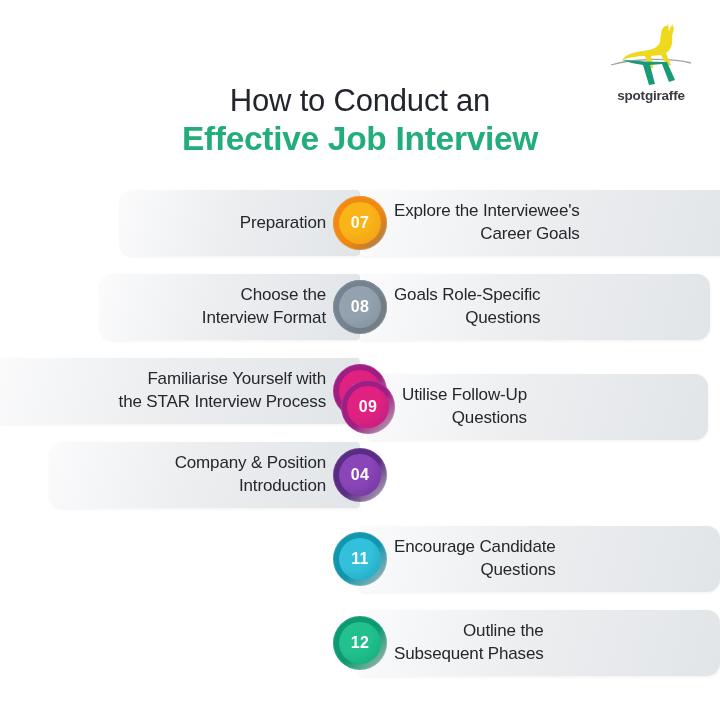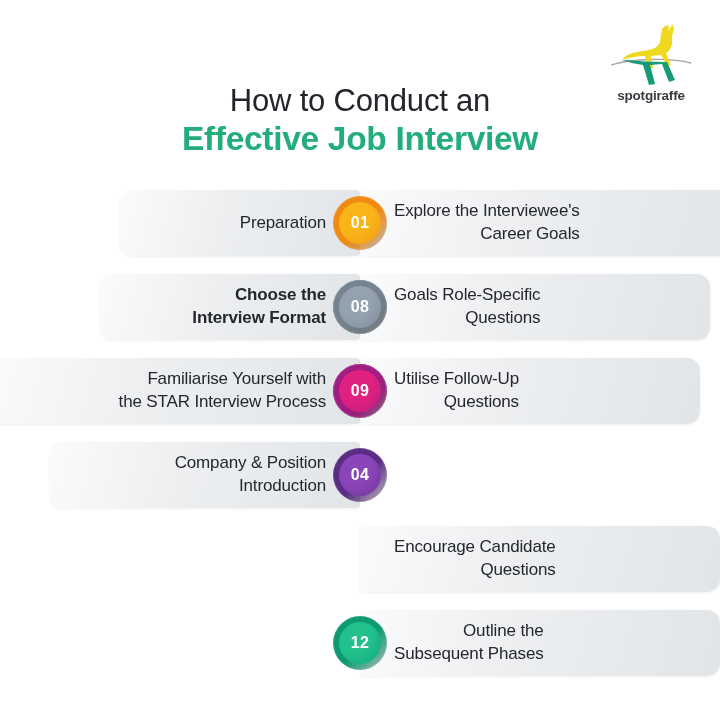--- a/index.html
+++ b/index.html
@@ -184,29 +184,34 @@
         <div class="card" style="width: 180px;">
           <div class="label">Preparation</div>
         </div>
         <div class="badge">
           <div class="ring" style="background: linear-gradient(135deg, rgb(240, 138, 19) 0%, rgb(240, 138, 19) 55%, rgba(0, 0, 0, 0.25) 100%); box-shadow: rgba(255, 255, 255, 0.12) 0px 0px 0px 1px inset;"></div>
           <div class="inner" style="background: radial-gradient(circle at 35% 32%, rgb(249, 180, 24) 0%, rgb(249, 180, 24) 45%, rgb(240, 138, 19) 130%);"></div>
           <span class="num">01</span>
         </div>
       </div>
       <div class="side right" style="left: 360px;">
+        <div class="badge">
+          <div class="ring" style="background: linear-gradient(135deg, rgb(240, 138, 19) 0%, rgb(240, 138, 19) 55%, rgba(0, 0, 0, 0.25) 100%); box-shadow: rgba(255, 255, 255, 0.12) 0px 0px 0px 1px inset;"></div>
+          <div class="inner" style="background: radial-gradient(circle at 35% 32%, rgb(249, 180, 24) 0%, rgb(249, 180, 24) 45%, rgb(240, 138, 19) 130%);"></div>
+          <span class="num">07</span>
+        </div>
         <div class="card" style="width: 320px;">
           <div class="label">Explore the Interviewee's
 Career Goals</div>
         </div>
       </div>
     </div>
     <div class="row">
       <div class="side left" style="right: 360px;">
-        <div class="card" style="width: 200px; font-weight: bold;">
+        <div class="card" style="width: 200px;">
           <div class="label">Choose the
 Interview Format</div>
         </div>
         <div class="badge">
           <div class="ring" style="background: linear-gradient(135deg, rgb(116, 131, 143) 0%, rgb(116, 131, 143) 55%, rgba(0, 0, 0, 0.25) 100%); box-shadow: rgba(255, 255, 255, 0.12) 0px 0px 0px 1px inset;"></div>
           <div class="inner" style="background: radial-gradient(circle at 35% 32%, rgb(147, 162, 174) 0%, rgb(147, 162, 174) 45%, rgb(116, 131, 143) 130%);"></div>
           <span class="num">02</span>
         </div>
       </div>
       <div class="side right" style="left: 360px;">
@@ -226,21 +231,21 @@
         <div class="card" style="width: 310px;">
           <div class="label">Familiarise Yourself with
 the STAR Interview Process</div>
         </div>
         <div class="badge">
           <div class="ring" style="background: linear-gradient(135deg, rgb(160, 29, 131) 0%, rgb(160, 29, 131) 55%, rgba(0, 0, 0, 0.25) 100%); box-shadow: rgba(255, 255, 255, 0.12) 0px 0px 0px 1px inset;"></div>
           <div class="inner" style="background: radial-gradient(circle at 35% 32%, rgb(224, 33, 127) 0%, rgb(224, 33, 127) 45%, rgb(160, 29, 131) 130%);"></div>
           <span class="num">03</span>
         </div>
       </div>
-      <div class="side right" style="left: 360px;">
+      <div class="side right" style="left: 368px; margin-top: 16px;">
         <div class="badge">
           <div class="ring" style="background: linear-gradient(135deg, rgb(160, 29, 131) 0%, rgb(160, 29, 131) 55%, rgba(0, 0, 0, 0.25) 100%); box-shadow: rgba(255, 255, 255, 0.12) 0px 0px 0px 1px inset;"></div>
           <div class="inner" style="background: radial-gradient(circle at 35% 32%, rgb(224, 33, 127) 0%, rgb(224, 33, 127) 45%, rgb(160, 29, 131) 130%);"></div>
           <span class="num">09</span>
         </div>
         <div class="card" style="width: 280px;">
           <div class="label">Utilise Follow-Up
 Questions</div>
         </div>
       </div>
@@ -253,20 +258,25 @@
         </div>
         <div class="badge">
           <div class="ring" style="background: linear-gradient(135deg, rgb(91, 44, 131) 0%, rgb(91, 44, 131) 55%, rgba(0, 0, 0, 0.25) 100%); box-shadow: rgba(255, 255, 255, 0.12) 0px 0px 0px 1px inset;"></div>
           <div class="inner" style="background: radial-gradient(circle at 35% 32%, rgb(138, 69, 184) 0%, rgb(138, 69, 184) 45%, rgb(91, 44, 131) 130%);"></div>
           <span class="num">04</span>
         </div>
       </div>
     </div>
     <div class="row">
       <div class="side right" style="left: 360px;">
+        <div class="badge">
+          <div class="ring" style="background: linear-gradient(135deg, rgb(17, 150, 173) 0%, rgb(17, 150, 173) 55%, rgba(0, 0, 0, 0.25) 100%); box-shadow: rgba(255, 255, 255, 0.12) 0px 0px 0px 1px inset;"></div>
+          <div class="inner" style="background: radial-gradient(circle at 35% 32%, rgb(50, 192, 218) 0%, rgb(50, 192, 218) 45%, rgb(17, 150, 173) 130%);"></div>
+          <span class="num">11</span>
+        </div>
         <div class="card" style="width: 300px;">
           <div class="label">Encourage Candidate
 Questions</div>
         </div>
       </div>
     </div>
     <div class="row">
       <div class="side right" style="left: 360px;">
         <div class="badge">
           <div class="ring" style="background: linear-gradient(135deg, rgb(13, 154, 114) 0%, rgb(13, 154, 114) 55%, rgba(0, 0, 0, 0.25) 100%); box-shadow: rgba(255, 255, 255, 0.12) 0px 0px 0px 1px inset;"></div>

